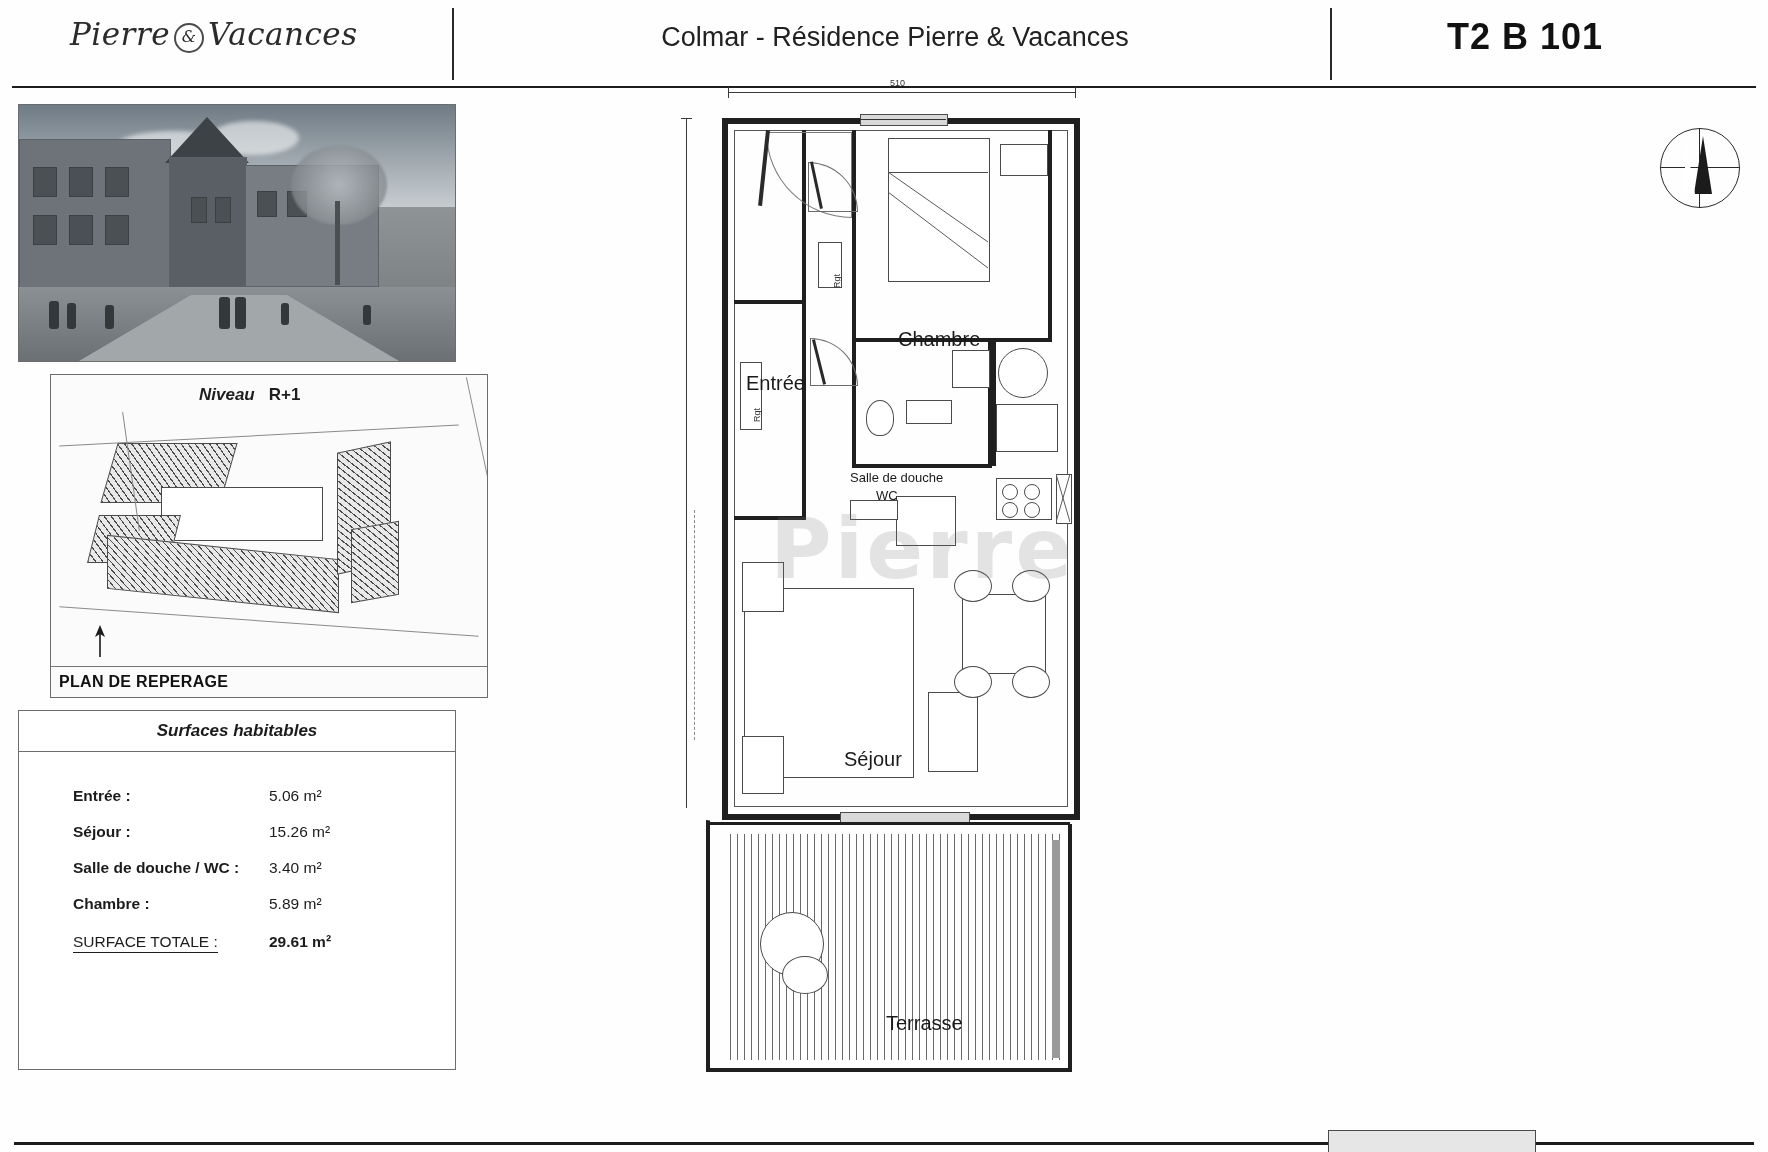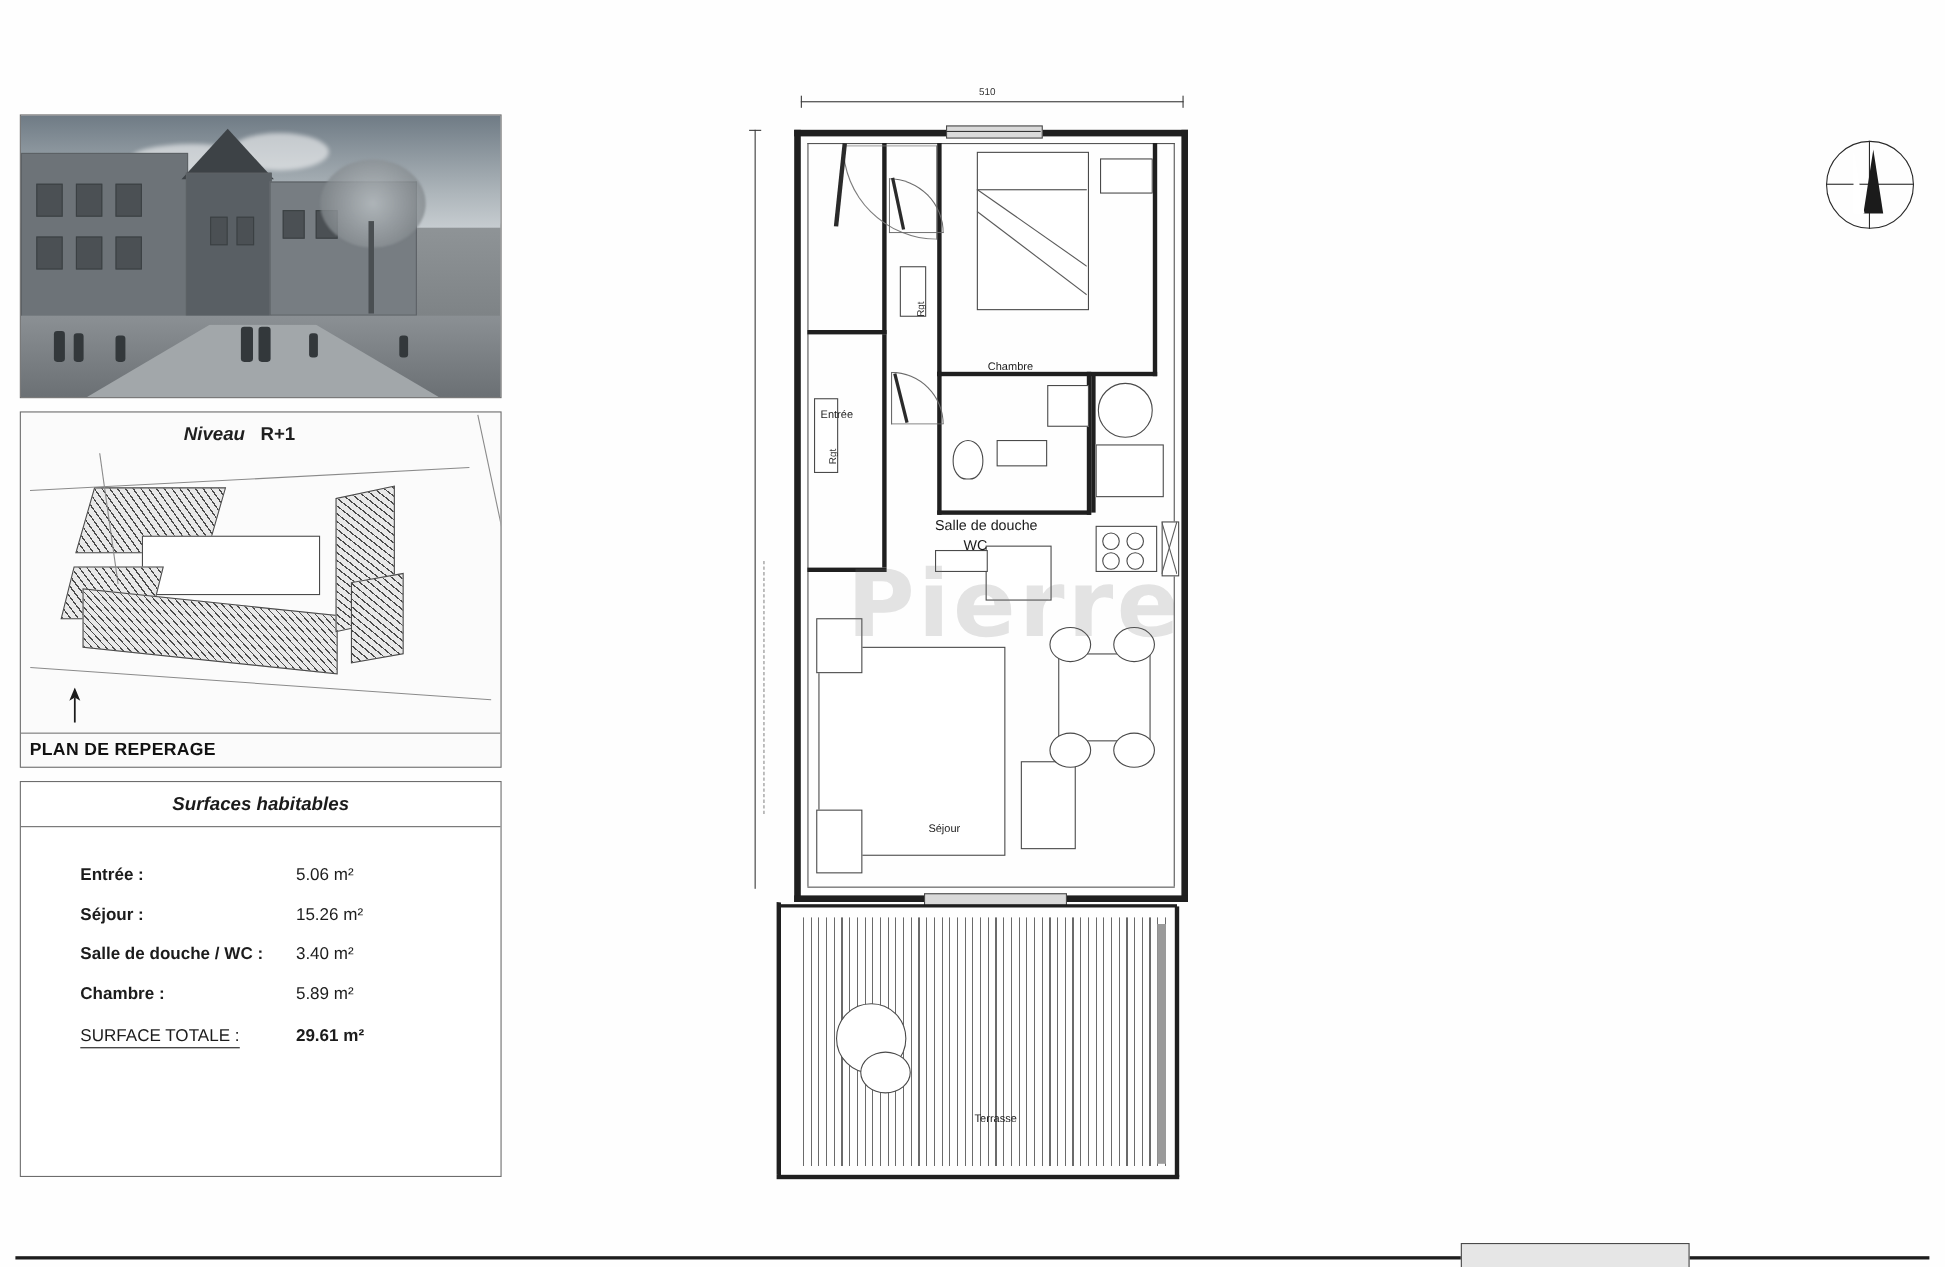--- a/index.html
+++ b/index.html
@@ -168,20 +168,21 @@
   }
 
   .repere-box {
     position: relative;
     margin-top: 12px;
     width: 436px;
     height: 322px;
     border: 1px solid #6d6d6d;
     background: #fbfbfb;
     overflow: hidden;
+    margin-left: 32px;
   }
   .niveau {
     position: absolute;
     left: 148px;
     top: 10px;
     font-size: 17px;
     font-style: italic;
     font-weight: bold;
     color: #1f1f1f;
     white-space: nowrap;
@@ -276,21 +277,21 @@
   .wall {
     position: absolute;
     background: #1f1f1f;
   }
   .thin {
     position: absolute;
     background: #4a4a4a;
   }
   .room-label {
     position: absolute;
-    font-size: 10px;
+    font-size: 20px;
     color: #1a1a1a;
     white-space: nowrap;
   }
   .tiny-label {
     position: absolute;
     font-size: 9px;
     color: #333;
     white-space: nowrap;
   }
   .rot90 { transform: rotate(-90deg); transform-origin: left top; }
@@ -393,20 +394,34 @@
     height: 22px;
     border: 1px solid #4a4a4a;
     background: #e6e6e6;
   }
 </style>
 </head>
 <body>
 
 <div class="page">
 
+  <div class="header">
+    <div class="logo-block">
+      <div class="logo-text">
+        <span>Pierre</span><span class="logo-amp">&amp;</span><span>Vacances</span>
+      </div>
+    </div>
+
+    <div class="divider-v hdr-div1"></div>
+    <div class="divider-v hdr-div2"></div>
+
+    <div class="header-title">Colmar - Résidence Pierre &amp; Vacances</div>
+    <div class="header-code">T2 B 101</div>
+    <div class="header-rule"></div>
+  </div>
 
   <div class="compass">
     <div class="compass-circle"></div>
     <div class="compass-line" style="left:0;top:39px;width:80px;height:1.3px;"></div>
     <div class="compass-line" style="left:39px;top:0;width:1.3px;height:80px;"></div>
     <div class="compass-needle"></div>
     <div class="compass-needle-light"></div>
   </div>
 
   <div class="left-col">

